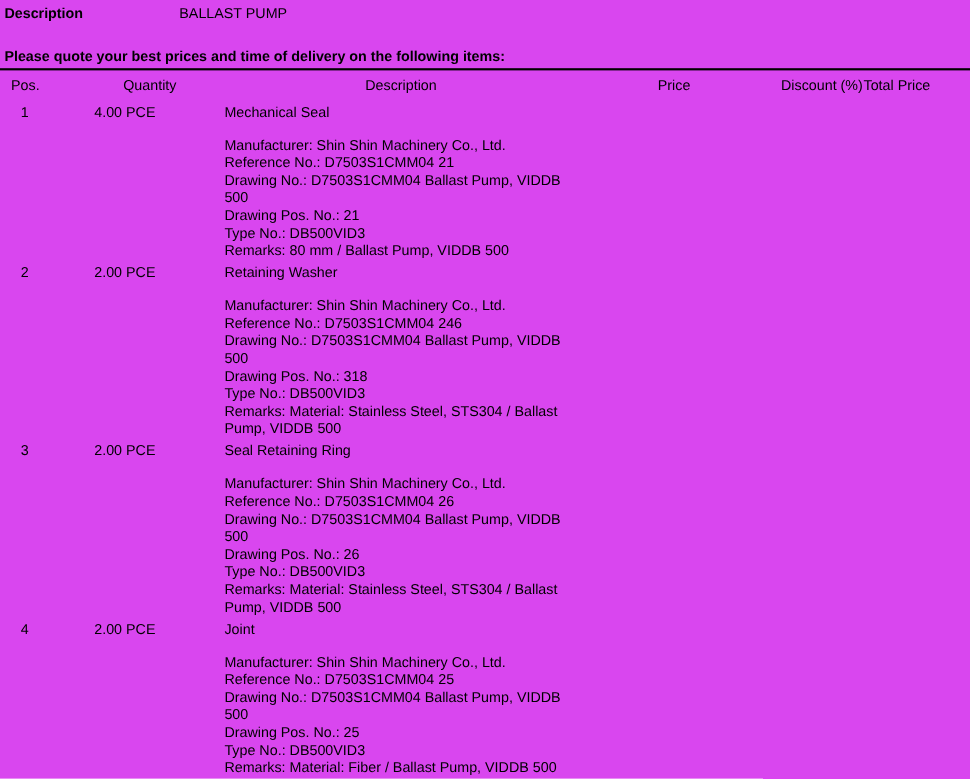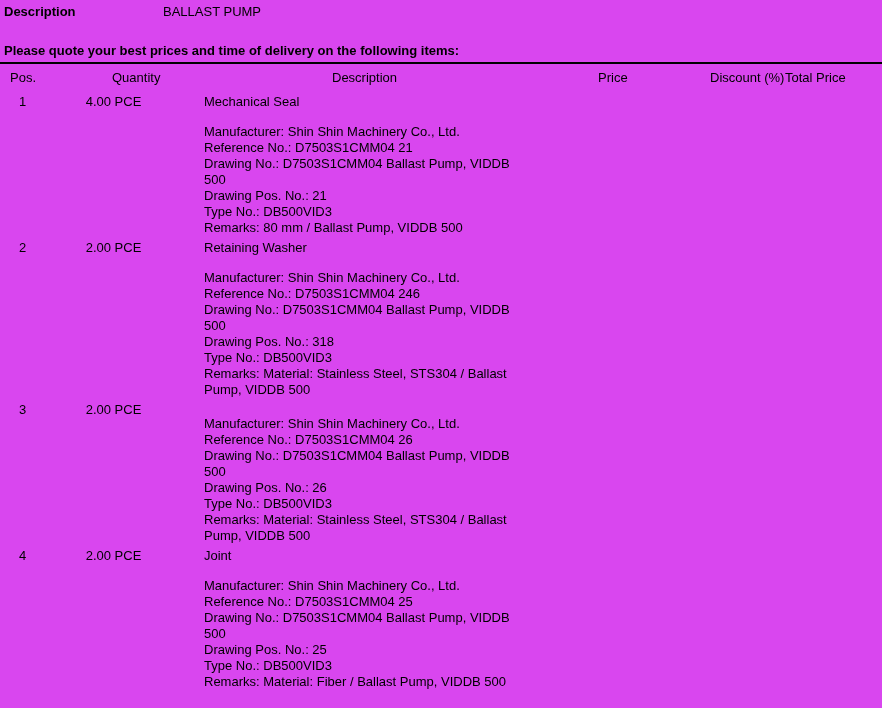--- a/index.html
+++ b/index.html
@@ -169,20 +169,21 @@
       </div>
       <div class="cell-price"></div>
       <div class="cell-discount"></div>
       <div class="cell-total"></div>
     </div>
 
     <div class="item-row">
       <div class="cell-pos">3</div>
       <div class="cell-qty">2.00 PCE</div>
       <div class="cell-desc">
+        <div class="item-title">Seal Retaining Ring</div>
         <div class="item-details">
           <div class="detail-line">Manufacturer: Shin Shin Machinery Co., Ltd.</div>
           <div class="detail-line">Reference No.: D7503S1CMM04 26</div>
           <div class="detail-line">Drawing No.: D7503S1CMM04 Ballast Pump, VIDDB 500</div>
           <div class="detail-line">Drawing Pos. No.: 26</div>
           <div class="detail-line">Type No.: DB500VID3</div>
           <div class="detail-line">Remarks: Material: Stainless Steel, STS304 / Ballast Pump, VIDDB 500</div>
         </div>
       </div>
       <div class="cell-price"></div>

